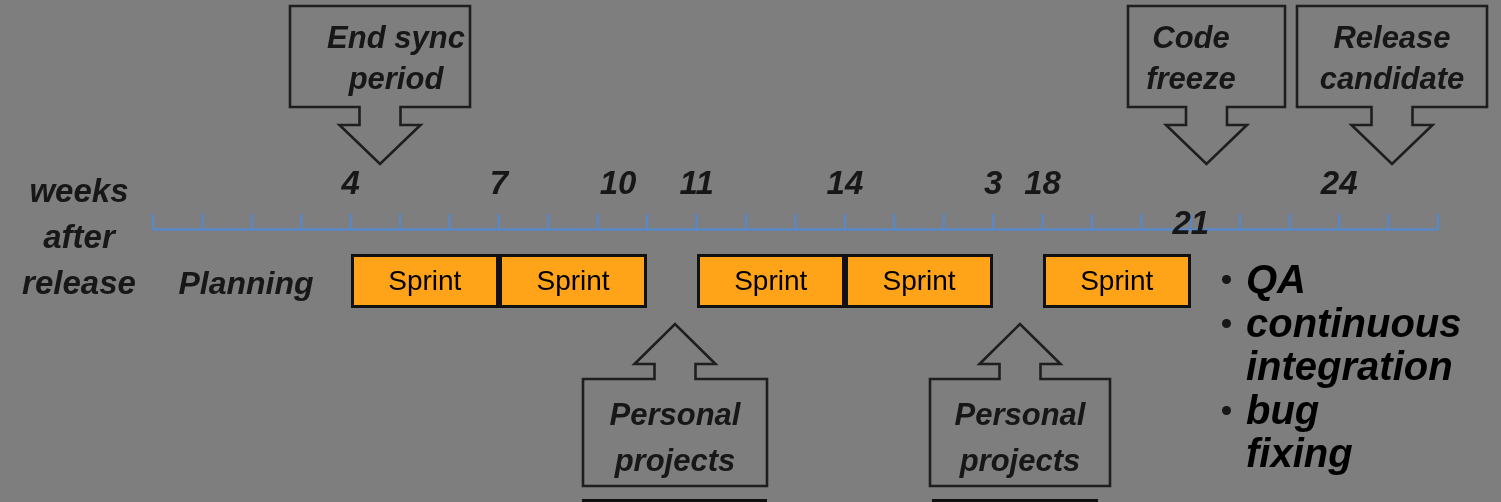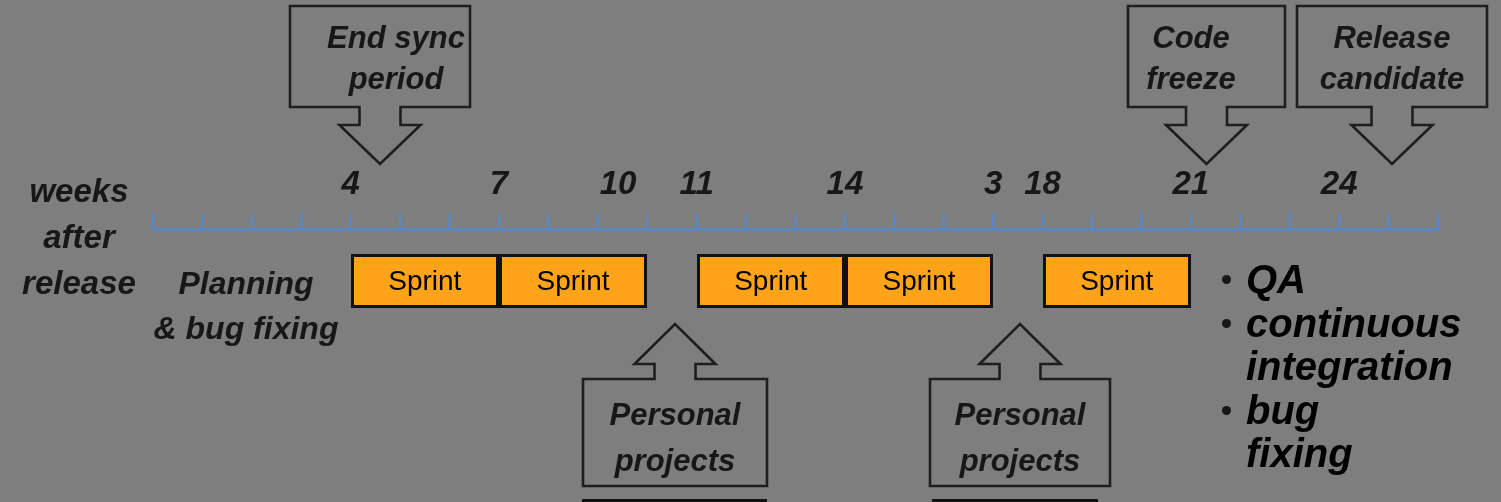--- a/index.html
+++ b/index.html
@@ -75,21 +75,20 @@
     </svg>
 
   <div class="txt axis-label">
     <div>weeks</div>
     <div>after</div>
     <div>release</div>
   </div>
 
   <div class="txt planning-label">
     <div>Planning</div>
-    <div>&amp; bug fixing</div>
   </div>
 
   <div class="txt co-text co-end">
     <div>End sync</div>
     <div>period</div>
   </div>
   <div class="txt co-text co-freeze">
     <div>Code</div>
     <div>freeze</div>
   </div>
@@ -122,21 +121,21 @@
     </li>
   </ul>
 
 <div class="week-num" style="left: 350.692px;">4</div>
     <div class="week-num" style="left: 498.962px;">7</div>
     <div class="week-num" style="left: 618px;">10</div>
     <div class="week-num" style="left: 696.654px;">11</div>
     <div class="week-num" style="left: 844.923px;">14</div>
     <div class="week-num" style="left: 993.192px;">3</div>
     <div class="week-num" style="left: 1042.62px;">18</div>
-    <div class="week-num" style="left: 1190.88px;">21</div>
+    <div class="week-num" style="left: 1190.88px; margin-top: 40px;">21</div>
     <div class="week-num" style="left: 1339.15px;">24</div>
     <div class="sprint" style="left: 350.692px; width: 148.269px; background: rgb(255, 163, 25); border-color: rgb(17, 17, 17);">
       <span>Sprint</span>
     </div>
     <div class="sprint" style="left: 498.962px; width: 148.269px; background: rgb(255, 163, 25); border-color: rgb(17, 17, 17);">
       <span>Sprint</span>
     </div>
     <div class="sprint" style="left: 696.654px; width: 148.269px; background: rgb(255, 163, 25); border-color: rgb(17, 17, 17);">
       <span>Sprint</span>
     </div>

